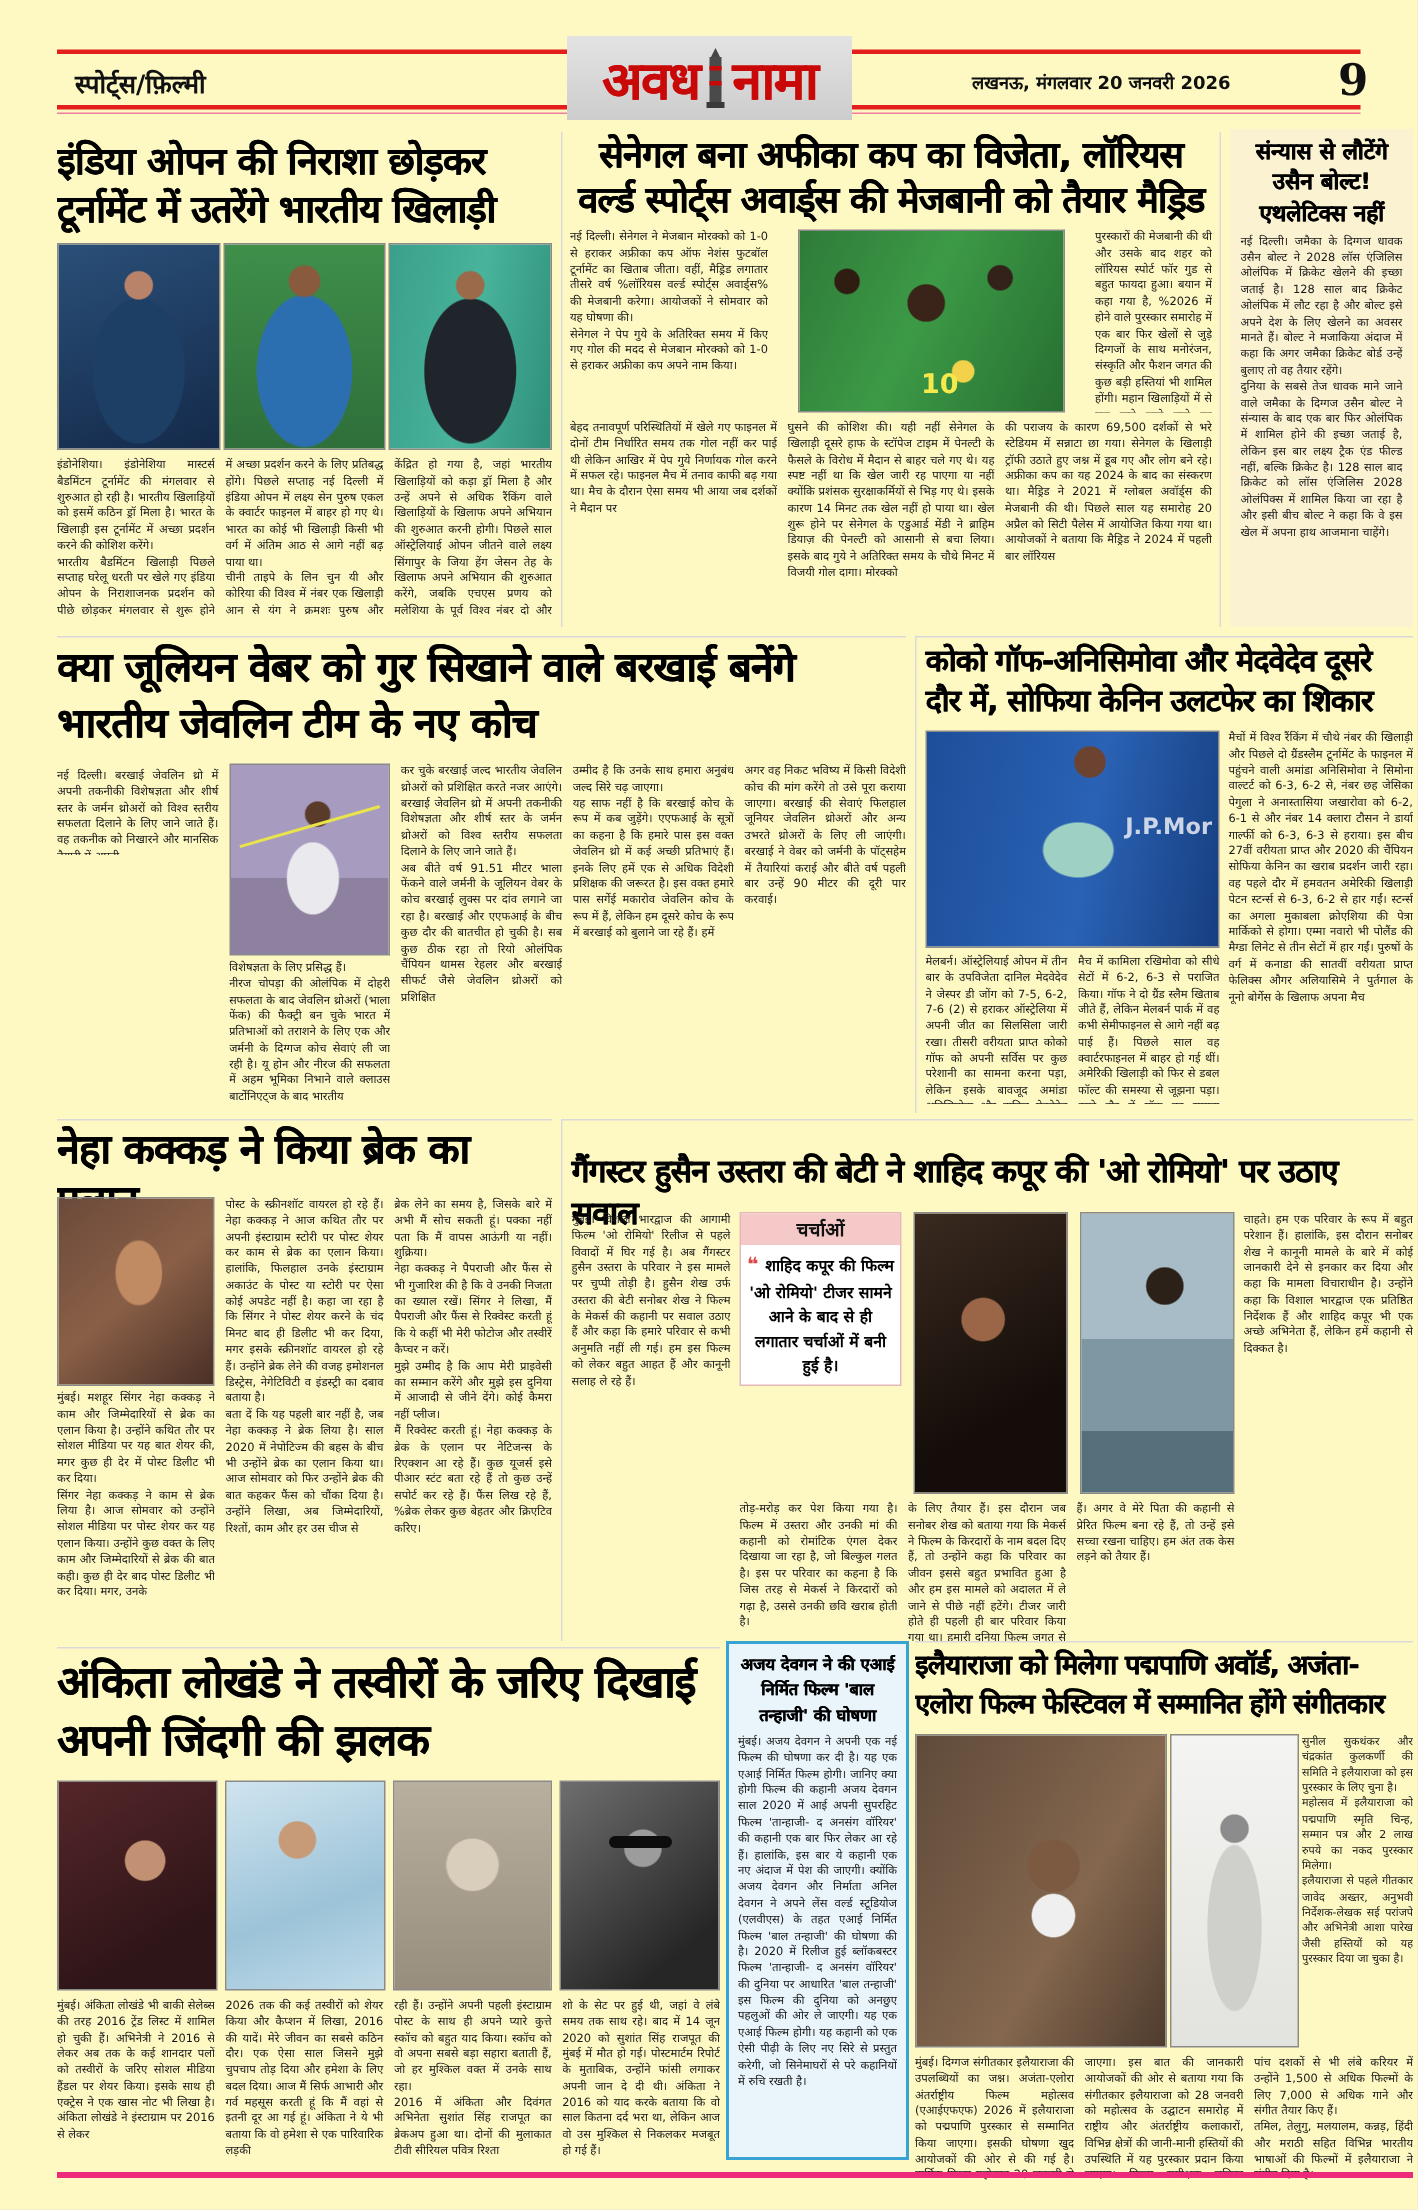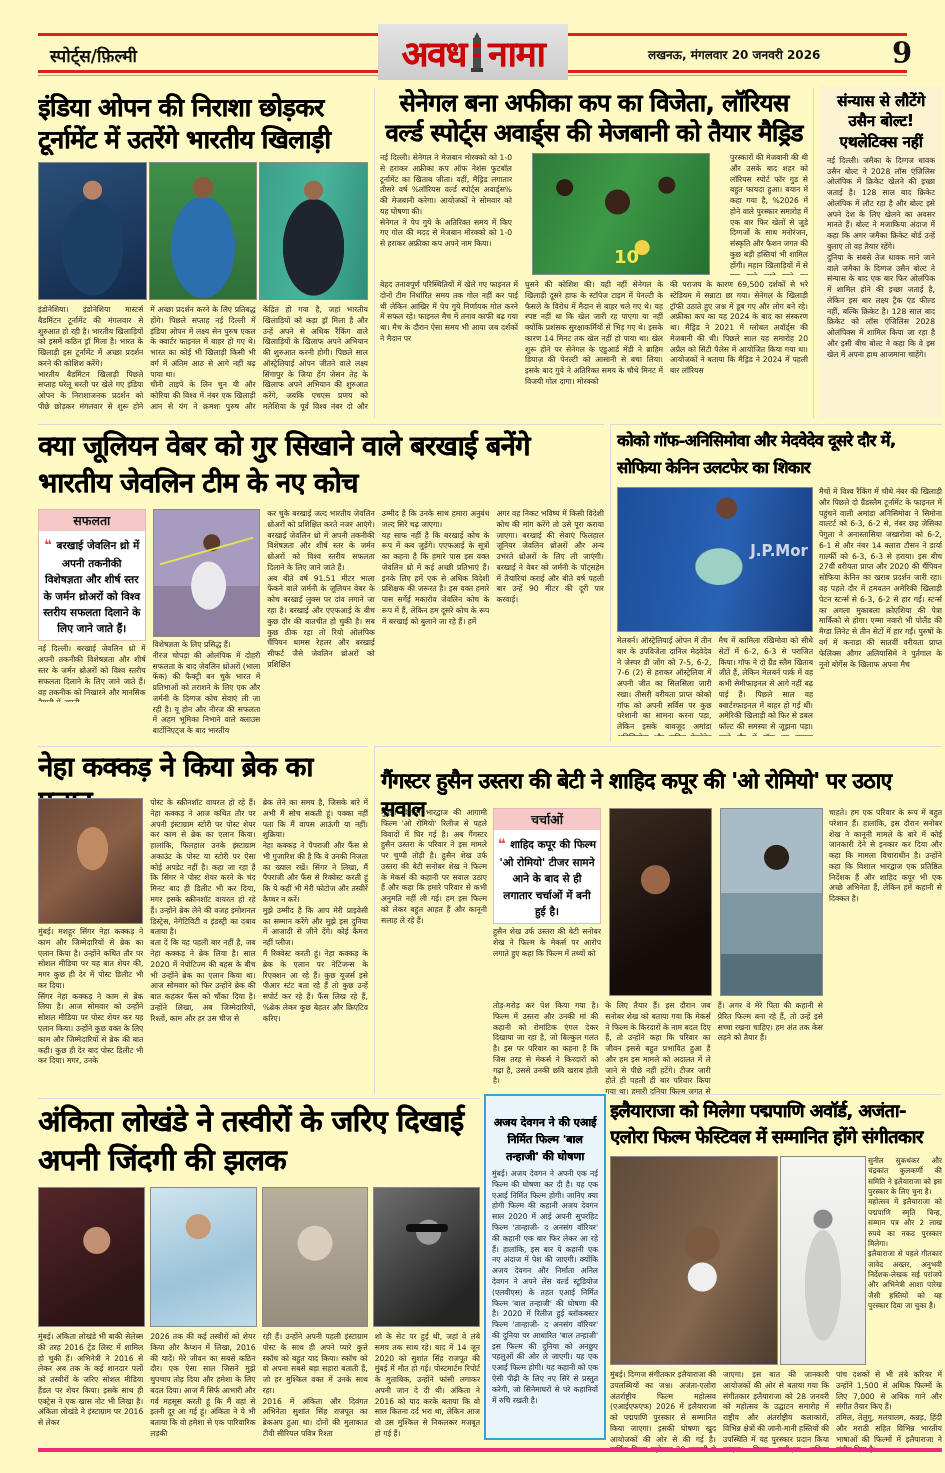--- a/index.html
+++ b/index.html
@@ -41,21 +41,21 @@
 .photo-overlay-text{position:absolute;right:4px;top:38%;color:#e9edf4;font-weight:700;font-size:15px;opacity:.85}
 .jersey-num{position:absolute;left:46%;bottom:6%;color:#f5e94e;font-weight:900;font-size:18px}
 
 .qbox{border:1px solid #e5b8b8;background:#fff}
 .qhead{background:#f6c9c9;color:#111;font-weight:800;text-align:center;font-size:12.5px;padding:2px 0}
 .qtext{font-weight:800;font-size:10.5px;line-height:1.55;text-align:center;color:#000;padding:4px 3px;white-space:pre-line}
 .qmark{color:#e04848;font-weight:900;font-size:13px}
 
 .boltbox{background:#fbf2d2;padding:5px 7px}
 .bolt-hl{font-size:15px;line-height:1.35;font-weight:800;text-align:center;color:#000;text-shadow:.4px 0 0 #000;margin-bottom:4px}
-.ajaybox{background:#e9f5fb;border:2px solid #39a3d4;padding:18px 6px}
+.ajaybox{background:#e9f5fb;border:2px solid #39a3d4;padding:5px 6px}
 .ajay-title{font-size:11px;font-weight:800;line-height:1.55;text-align:center;color:#000;margin-bottom:4px;text-shadow:.3px 0 0 #000}
 </style>
 </head>
 <body>
 
 <div class="page">
 
   <div class="abs" style="left:0;top:0;width:945px;height:88px">
     <div class="rule" style="left:38px;top:33px;width:869px;height:3px"></div>
     <div class="rule" style="left:38px;top:70px;width:869px;height:3px"></div>
@@ -115,41 +115,37 @@
   <div class="article boltbox" style="left:820px;top:86px;width:122px;height:332px">
     <div class="bolt-hl">संन्यास से लौटेंगे उसैन बोल्ट! एथलेटिक्स नहीं</div>
     <div class="bt" style="height:268px">नई दिल्ली। जमैका के दिग्गज धावक उसैन बोल्ट ने 2028 लॉस एंजिलिस ओलंपिक में क्रिकेट खेलने की इच्छा जताई है। 128 साल बाद क्रिकेट ओलंपिक में लौट रहा है और बोल्ट इसे अपने देश के लिए खेलने का अवसर मानते हैं। बोल्ट ने मजाकिया अंदाज में कहा कि अगर जमैका क्रिकेट बोर्ड उन्हें बुलाए तो वह तैयार रहेंगे।
 दुनिया के सबसे तेज धावक माने जाने वाले जमैका के दिग्गज उसैन बोल्ट ने संन्यास के बाद एक बार फिर ओलंपिक में शामिल होने की इच्छा जताई है, लेकिन इस बार लक्ष्य ट्रैक एंड फील्ड नहीं, बल्कि क्रिकेट है। 128 साल बाद क्रिकेट को लॉस एंजिलिस 2028 ओलंपिक्स में शामिल किया जा रहा है और इसी बीच बोल्ट ने कहा कि वे इस खेल में अपना हाथ आजमाना चाहेंगे।</div>
   </div>
 
   <div class="article" style="left:38px;top:424px;width:566px;height:318px;border-top:1px solid #d9d9d9;padding-top:2px">
     <div class="hl" style="font-size:27px;line-height:37px;height:78px">क्या जूलियन वेबर को गुर सिखाने वाले बरखाई बनेंगे भारतीय जेवलिन टीम के नए कोच</div>
     <div class="cols" style="margin-top:4px;height:230px">
       <div>
-        <div class="qbox">
-          <div class="qhead">सफलता</div>
-          <div class="qtext"><span class="qmark">❝ </span><span>बरखाई जेवलिन थ्रो में अपनी तकनीकी विशेषज्ञता और शीर्ष स्तर के जर्मन थ्रोअरों को विश्व स्तरीय सफलता दिलाने के लिए जाने जाते हैं।</span></div>
-        </div>
         <div class="bt" style="margin-top:3px;height:58px">नई दिल्ली। बरखाई जेवलिन थ्रो में अपनी तकनीकी विशेषज्ञता और शीर्ष स्तर के जर्मन थ्रोअरों को विश्व स्तरीय सफलता दिलाने के लिए जाने जाते हैं। वह तकनीक को निखारने और मानसिक तैयारी में अपनी</div>
       </div>
       <div>
         <div class="photo ph-jav" style="height:128px"></div>
         <div class="bt" style="margin-top:3px;height:96px">विशेषज्ञता के लिए प्रसिद्ध हैं।
 नीरज चोपड़ा की ओलंपिक में दोहरी सफलता के बाद जेवलिन थ्रोअरों (भाला फेंक) की फैक्ट्री बन चुके भारत में प्रतिभाओं को तराशने के लिए एक और जर्मनी के दिग्गज कोच सेवाएं ली जा रही है। यू होन और नीरज की सफलता में अहम भूमिका निभाने वाले क्लाउस बार्टोनिएट्ज के बाद भारतीय</div>
       </div>
       <div class="bt">कर चुके बरखाई जल्द भारतीय जेवलिन थ्रोअरों को प्रशिक्षित करते नजर आएंगे। बरखाई जेवलिन थ्रो में अपनी तकनीकी विशेषज्ञता और शीर्ष स्तर के जर्मन थ्रोअरों को विश्व स्तरीय सफलता दिलाने के लिए जाने जाते हैं।
 अब बीते वर्ष 91.51 मीटर भाला फेंकने वाले जर्मनी के जूलियन वेबर के कोच बरखाई लुक्स पर दांव लगाने जा रहा है। बरखाई और एएफआई के बीच कुछ दौर की बातचीत हो चुकी है। सब कुछ ठीक रहा तो रियो ओलंपिक चैंपियन थामस रेहलर और बरखाई सीफर्ट जैसे जेवलिन थ्रोअरों को प्रशिक्षित</div>
       <div class="bt">उम्मीद है कि उनके साथ हमारा अनुबंध जल्द सिरे चढ़ जाएगा।
 यह साफ नहीं है कि बरखाई कोच के रूप में कब जुड़ेंगे। एएफआई के सूत्रों का कहना है कि हमारे पास इस वक्त जेवलिन थ्रो में कई अच्छी प्रतिभाएं हैं। इनके लिए हमें एक से अधिक विदेशी प्रशिक्षक की जरूरत है। इस वक्त हमारे पास सर्गेई मकारोव जेवलिन कोच के रूप में हैं, लेकिन हम दूसरे कोच के रूप में बरखाई को बुलाने जा रहे हैं। हमें</div>
       <div class="bt">अगर वह निकट भविष्य में किसी विदेशी कोच की मांग करेंगे तो उसे पूरा कराया जाएगा। बरखाई की सेवाएं फिलहाल जूनियर जेवलिन थ्रोअरों और अन्य उभरते थ्रोअरों के लिए ली जाएंगी। बरखाई ने वेबर को जर्मनी के पॉट्सहेम में तैयारियां कराई और बीते वर्ष पहली बार उन्हें 90 मीटर की दूरी पार करवाई।</div>
     </div>
   </div>
 
   <div class="article" style="left:610px;top:424px;width:332px;height:318px;border-top:1px solid #d9d9d9;border-left:1px solid #d9d9d9;padding:2px 0 0 6px">
-    <div class="hl" style="font-size:16px;line-height:27px;height:56px">कोको गॉफ-अनिसिमोवा और मेदवेदेव दूसरे दौर में, सोफिया केनिन उलटफेर का शिकार</div>
+    <div class="hl" style="font-size:20px;line-height:27px;height:56px">कोको गॉफ-अनिसिमोवा और मेदवेदेव दूसरे दौर में, सोफिया केनिन उलटफेर का शिकार</div>
     <div style="display:flex;gap:6px;margin-top:4px;height:254px">
       <div style="width:196px">
         <div class="photo ph-gauff" style="height:145px">
           <span class="photo-overlay-text">J.P.Mor</span>
         </div>
         <div class="cols" style="margin-top:4px;height:100px">
           <div class="bt">मेलबर्न। ऑस्ट्रेलियाई ओपन में तीन बार के उपविजेता दानिल मेदवेदेव ने जेस्पर डी जोंग को 7-5, 6-2, 7-6 (2) से हराकर ऑस्ट्रेलिया में अपनी जीत का सिलसिला जारी रखा। तीसरी वरीयता प्राप्त कोको गॉफ को अपनी सर्विस पर कुछ परेशानी का सामना करना पड़ा, लेकिन इसके बावजूद अमांडा अनिसिमोवा और दानिल मेदवेदेव के साथ सोमवार को ऑस्ट्रेलियाई ओपन टेनिस के दूसरे दौर में पहुंचने में सफल रहीं। गॉफ ने पहले दौर के</div>
           <div class="bt">मैच में कामिला रखिमोवा को सीधे सेटों में 6-2, 6-3 से पराजित किया। गॉफ ने दो ग्रैंड स्लैम खिताब जीते हैं, लेकिन मेलबर्न पार्क में वह कभी सेमीफाइनल से आगे नहीं बढ़ पाई हैं। पिछले साल वह क्वार्टरफाइनल में बाहर हो गई थीं। अमेरिकी खिलाड़ी को फिर से डबल फॉल्ट की समस्या से जूझना पड़ा। दूसरे दौर में गॉफ का सामना ओल्गा दैनिलोविच से होगा। दैनिलोविच ने रविवार को पहले दौर के मैच में 45 वर्षीय वीनस विलियम्स को हराया था। महिला वर्ग के अन्य मुकाबलों</div>
         </div>
       </div>
@@ -178,21 +174,20 @@
     <div class="hl" style="font-size:21px;line-height:28px;height:36px">गैंगस्टर हुसैन उस्तरा की बेटी ने शाहिद कपूर की 'ओ रोमियो' पर उठाए सवाल</div>
     <div style="display:flex;gap:6px;margin-top:5px;height:300px">
       <div class="bt" style="width:106px">मुंबई। विशाल भारद्वाज की आगामी फिल्म 'ओ रोमियो' रिलीज से पहले विवादों में घिर गई है। अब गैंगस्टर हुसैन उस्तरा के परिवार ने इस मामले पर चुप्पी तोड़ी है। हुसैन शेख उर्फ उस्तरा की बेटी सनोबर शेख ने फिल्म के मेकर्स की कहानी पर सवाल उठाए हैं और कहा कि हमारे परिवार से कभी अनुमति नहीं ली गई। हम इस फिल्म को लेकर बहुत आहत हैं और कानूनी सलाह ले रहे हैं।</div>
       <div style="width:330px">
         <div style="display:flex;gap:8px;height:188px">
           <div style="width:108px">
             <div class="qbox">
               <div class="qhead">चर्चाओं</div>
               <div class="qtext"><span class="qmark">❝ </span><span>शाहिद कपूर की फिल्म 'ओ रोमियो' टीजर सामने आने के बाद से ही लगातार चर्चाओं में बनी हुई है।</span></div>
             </div>
-            <div class="bt" style="margin-top:3px;height:52px">हुसैन शेख उर्फ उस्तरा की बेटी सनोबर शेख ने फिल्म के मेकर्स पर आरोप लगाते हुए कहा कि फिल्म में तथ्यों को</div>
           </div>
           <div class="photo ph-sh1" style="flex:1"></div>
           <div class="photo ph-sh2" style="flex:1"></div>
         </div>
         <div class="cols" style="margin-top:5px;height:100px">
           <div class="bt">तोड़-मरोड़ कर पेश किया गया है। फिल्म में उस्तरा और उनकी मां की कहानी को रोमांटिक एंगल देकर दिखाया जा रहा है, जो बिल्कुल गलत है। इस पर परिवार का कहना है कि जिस तरह से मेकर्स ने किरदारों को गढ़ा है, उससे उनकी छवि खराब होती है।</div>
           <div class="bt">के लिए तैयार हैं। इस दौरान जब सनोबर शेख को बताया गया कि मेकर्स ने फिल्म के किरदारों के नाम बदल दिए हैं, तो उन्होंने कहा कि परिवार का जीवन इससे बहुत प्रभावित हुआ है और हम इस मामले को अदालत में ले जाने से पीछे नहीं हटेंगे। टीजर जारी होते ही पहली ही बार परिवार किया गया था। हमारी दुनिया फिल्म जगत से बहुत अलग है और इस इलाका हिस्सों को नहीं</div>
           <div class="bt">हैं। अगर वे मेरे पिता की कहानी से प्रेरित फिल्म बना रहे हैं, तो उन्हें इसे सच्चा रखना चाहिए। हम अंत तक केस लड़ने को तैयार हैं।</div>
         </div>
       </div>

